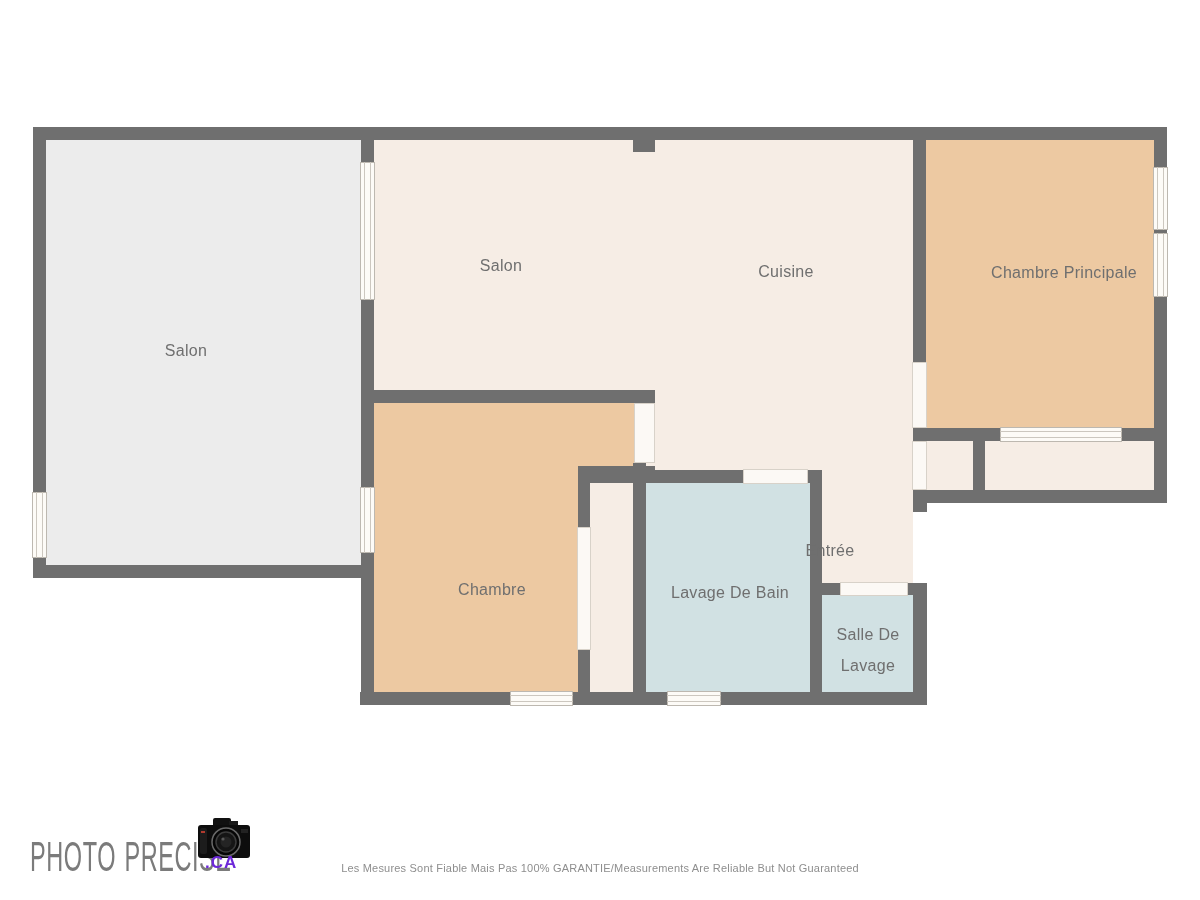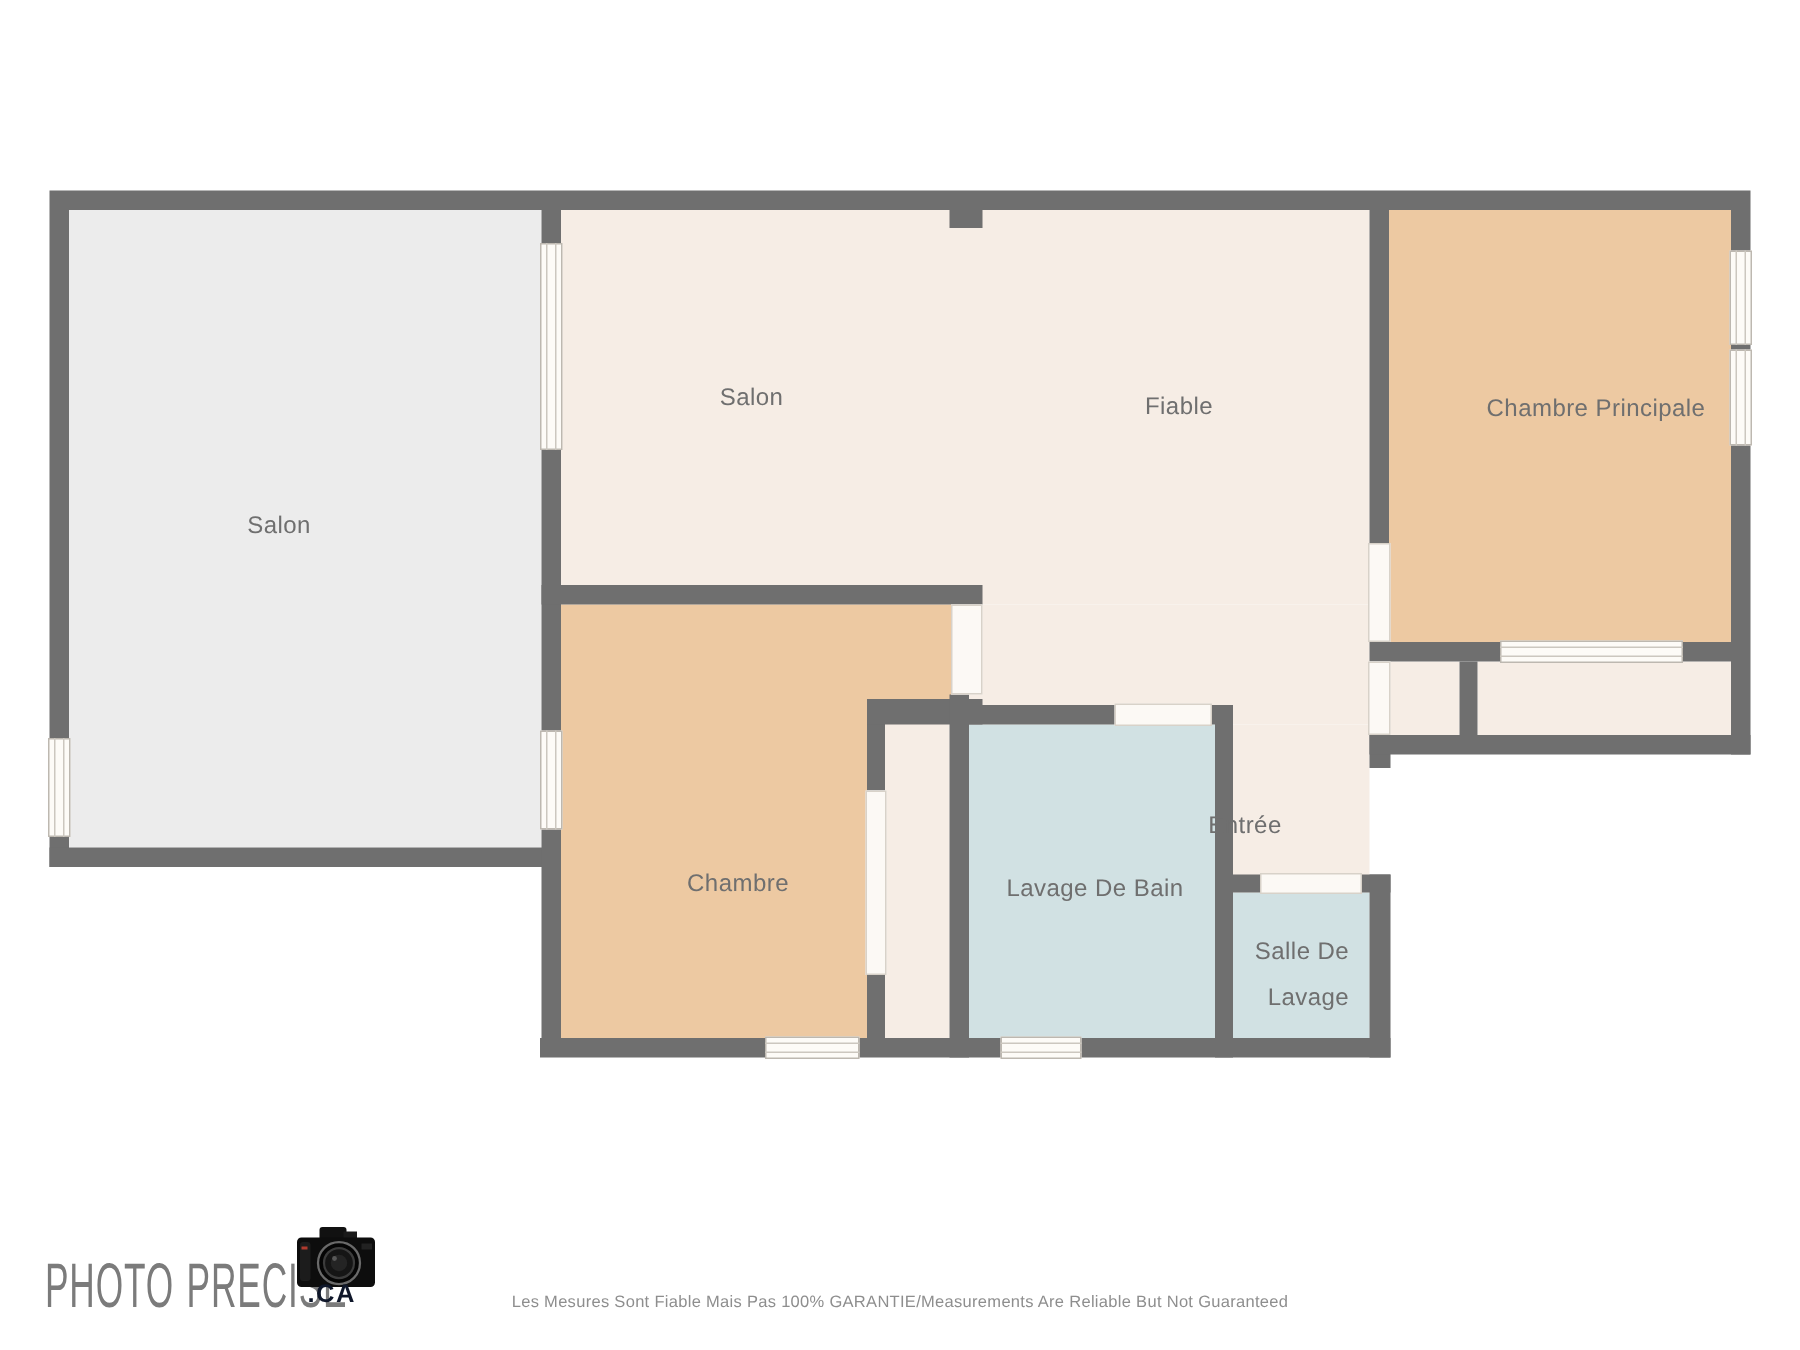--- a/index.html
+++ b/index.html
@@ -15,26 +15,26 @@
   .wall{position:absolute;background:#6f6f6f;}
   
   .win{position:absolute;background:#fdfbf7;border:1px solid #bdb8b0;box-sizing:border-box;z-index:6;}
   .win-v:before{content:"";position:absolute;left:3px;right:3px;top:-1px;bottom:-1px;border-left:1px solid #ccc7bf;border-right:1px solid #ccc7bf;}
   .win-h:before{content:"";position:absolute;top:3px;bottom:3px;left:-1px;right:-1px;border-top:1px solid #ccc7bf;border-bottom:1px solid #ccc7bf;}
   .door{position:absolute;background:#fcf9f5;border:1px solid #d8d2c9;box-sizing:border-box;z-index:6;}
   .floor{z-index:1;}
   .wall{z-index:4;}
   
   .rlabel{position:absolute;z-index:8;color:#6f6f6f;font-size:16px;letter-spacing:.3px;white-space:nowrap;transform:translate(-50%,-50%);}
-  .rlabel.two-line{text-align:right;line-height:31px;}
+  .rlabel.two-line{text-align:center;line-height:31px;}
   
   .logo{position:absolute;left:30px;top:836px;display:flex;gap:15px;font-size:42px;line-height:42px;color:#7b7b7b;letter-spacing:1px;transform:scaleX(.56);transform-origin:left center;white-space:nowrap;}
   .logo span{font-family:"Liberation Sans",sans-serif;}
   .cam{position:absolute;left:196px;top:816px;z-index:9;}
-  .tld{position:absolute;left:205px;top:853px;font-size:17px;font-weight:bold;color:#0f172a;letter-spacing:1px;z-index:10;}
+  .tld{position:absolute;left:205px;top:853px;font-size:17px;font-weight:bold;color:#6d28d9;letter-spacing:1px;z-index:10;}
   .disclaimer{position:absolute;left:0;top:862px;width:1200px;text-align:center;font-size:11px;color:#8e8e8e;letter-spacing:.2px;}
 </style>
 </head>
 <body>
 
 <div class="canvas">
 
   <div class="rect floor f-patio" style="left:46px;top:140px;width:315px;height:425px;"></div>
   <div class="rect floor f-living" style="left:374px;top:140px;width:539px;height:263px;"></div>
   <div class="rect floor f-living" style="left:635px;top:403px;width:278px;height:80px;"></div>
@@ -81,21 +81,21 @@
 
   <div class="door" style="left:634px;top:403px;width:21px;height:60px;"></div>
   <div class="door" style="left:577px;top:527px;width:14px;height:123px;"></div>
   <div class="door" style="left:912px;top:362px;width:15px;height:66px;"></div>
   <div class="door" style="left:912px;top:441px;width:15px;height:49px;"></div>
   <div class="door" style="left:840px;top:582px;width:68px;height:14px;"></div>
   <div class="door" style="left:743px;top:469px;width:65px;height:15px;"></div>
 
   <div class="rlabel" style="left:186px;top:351px;">Salon</div>
   <div class="rlabel" style="left:501px;top:266px;">Salon</div>
-  <div class="rlabel" style="left:786px;top:272px;">Fiable</div>
+  <div class="rlabel" style="left:786px;top:272px;">Cuisine</div>
   <div class="rlabel" style="left:1044px;top:273px;margin-left:20px;">Chambre Principale</div>
   <div class="rlabel" style="left:492px;top:590px;">Chambre</div>
   <div class="rlabel" style="left:730px;top:593px;">Lavage De Bain</div>
   <div class="rlabel" style="left:830px;top:551px;">Entrée</div>
   <div class="rlabel two-line" style="left:868px;top:650px;">
     <div>Salle De</div>
     <div>Lavage</div>
   </div>
 </div>
 

